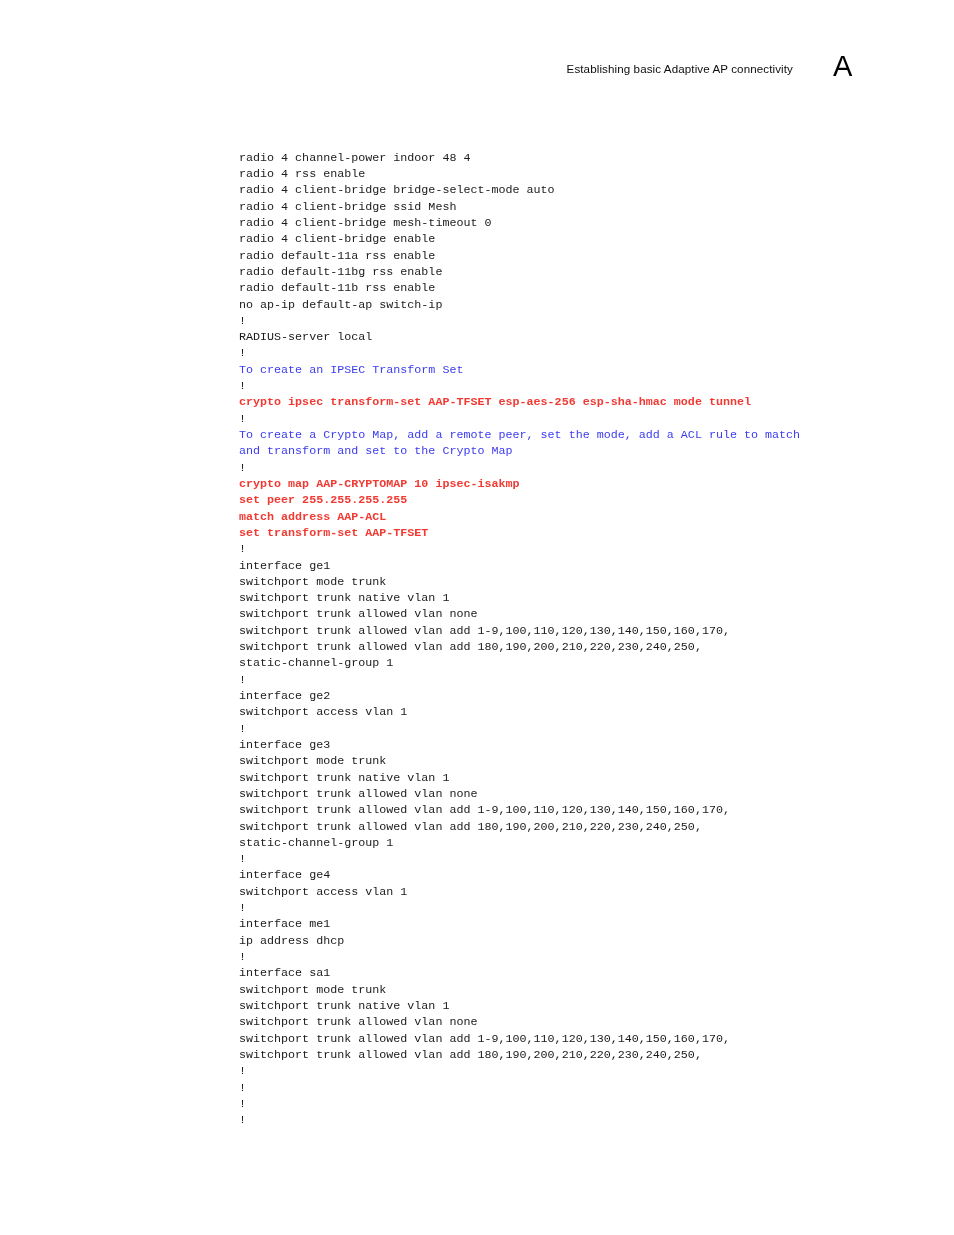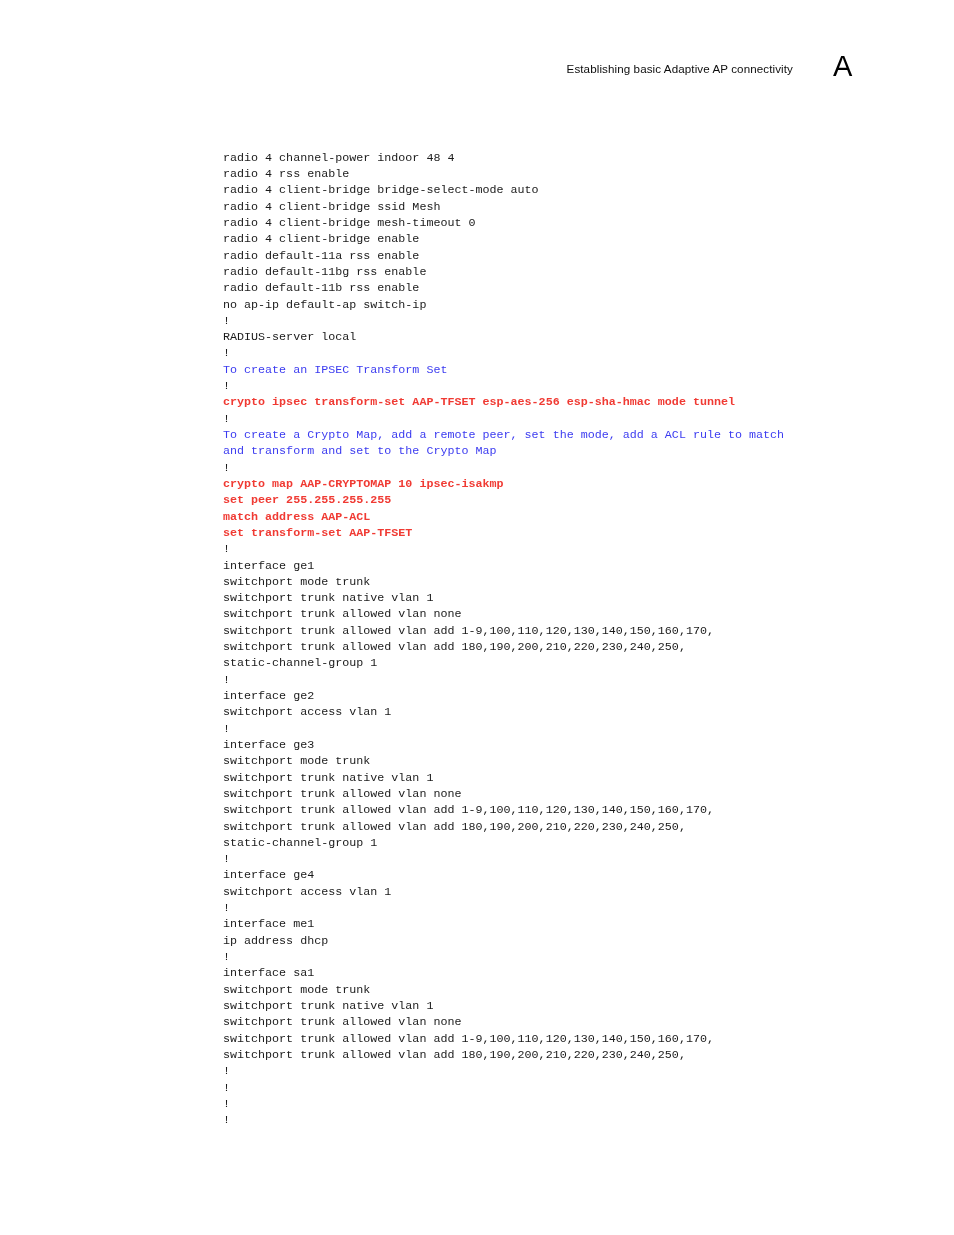--- a/index.html
+++ b/index.html
@@ -53,20 +53,21 @@
     width: 700px;
     font-family: "Liberation Mono", "DejaVu Sans Mono", monospace;
     font-size: 11.7px;
     line-height: 16.32px;
     white-space: pre;
     color: #1a1a1a;
   }
   .code-line {
     white-space: pre;
     min-height: 16.32px;
+    margin-left: 16px;
   }
   .c-black   { color: #1a1a1a; }
   .c-blue    { color: #3b3bf0; }
   .c-red     { color: #f03a33; font-weight: bold; }
 </style>
 </head>
 <body>
 
 <div class="page-header">
   <div class="header-title">Establishing basic Adaptive AP connectivity</div>

